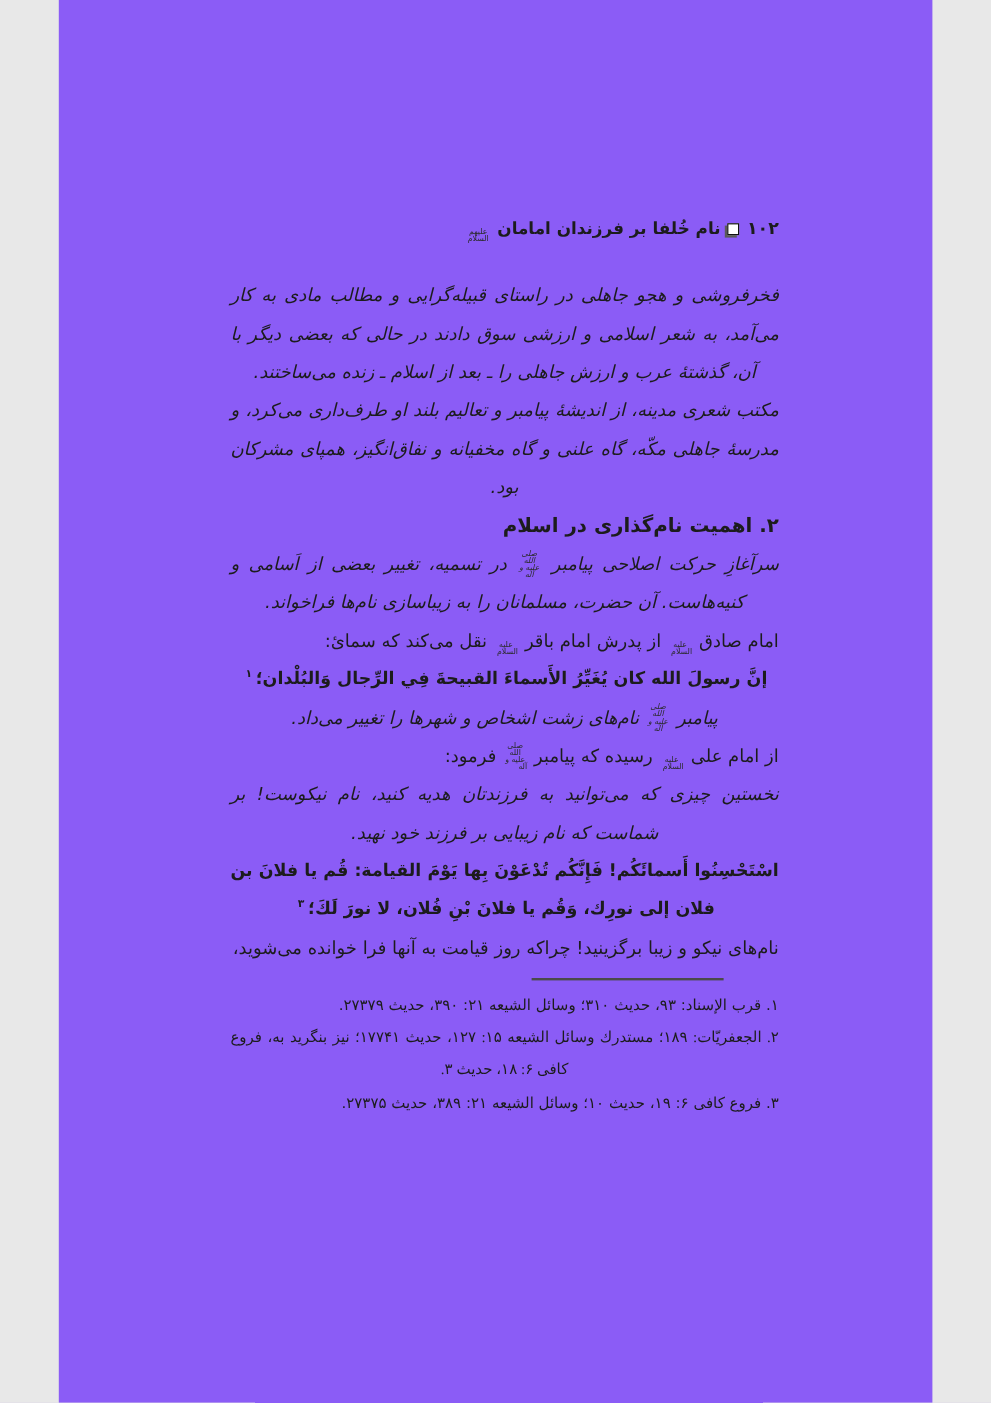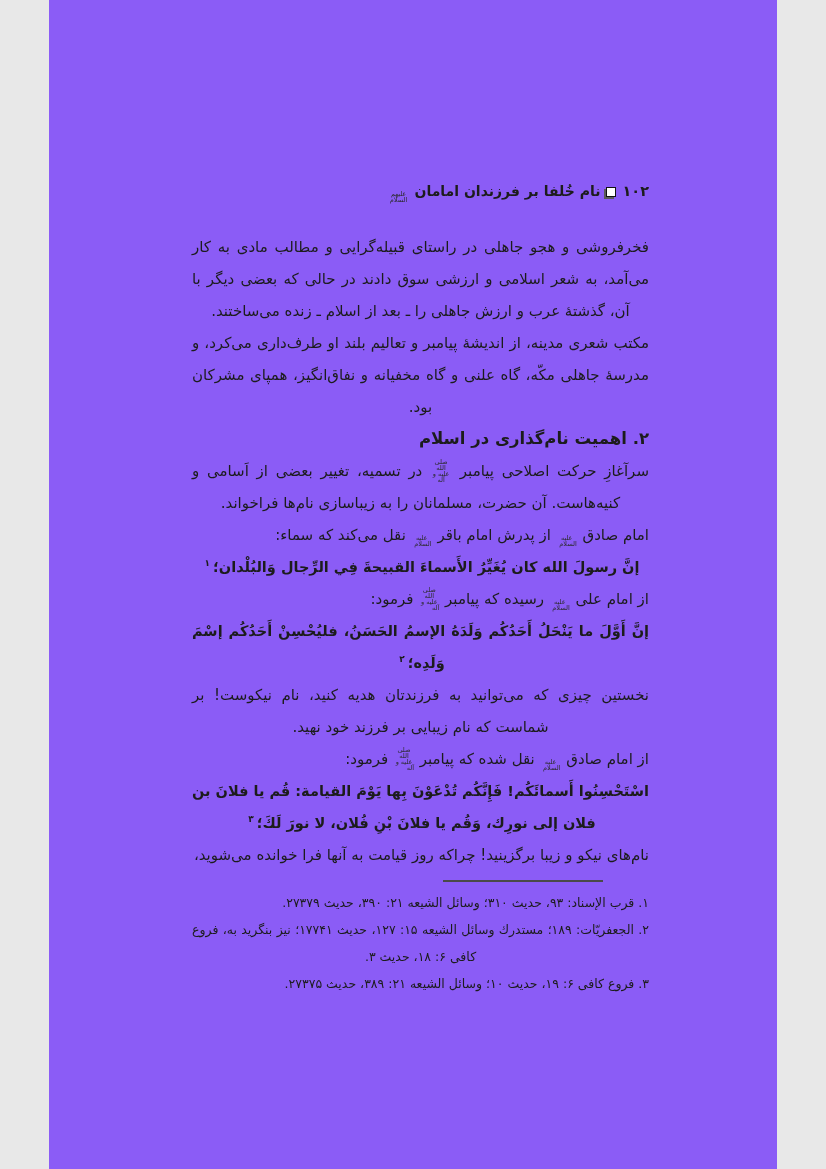--- a/index.html
+++ b/index.html
@@ -26,36 +26,36 @@
   
   .hon{
     display:inline-block;width:20px;font-size:6.5px;line-height:6px;
     text-align:center;vertical-align:-6px;font-weight:normal;
     white-space:normal;color:#2a2a2a;margin:0 1px;
   }
 
   
   .content{margin-top:28px;font-size:15px;line-height:32px;}
   .content p, .content h2{margin:0;padding:0;}
-  .para{text-align:justify;text-align-last:center;}
+  .para{text-align:justify;text-align-last:center;font-style:italic;}
   .intro{text-align:right;text-align-last:right;}
   .heading{font-weight:bold;font-size:16.5px;text-align:center;text-align-last:right;}
   .arabic{
     font-weight:bold;font-size:14.5px;margin:0 16px;
     text-align:justify;text-align-last:center;
   }
   .trans-open{text-align:justify;text-align-last:right;}
   sup.ref{font-size:9px;line-height:0;vertical-align:6px;font-weight:bold;margin:0 3px;}
 
   
   .footnotes{margin-top:9px;font-size:12.5px;line-height:27px;}
   .fn-rule{width:160px;height:2px;background:#4a4a4a;margin:0 46px 7px 0;}
   .fn{margin:0;}
   .fn-right{text-align:right;text-align-last:right;}
-  .fn-just{text-align:justify;text-align-last:center;}
+  .fn-just{text-align:justify;text-align-last:center;font-family:Liberation Serif, serif;}
 </style>
 </head>
 <body>
 
 <div class="page">
   <div class="inner">
 
     <div class="running-head">
       <span class="pagenum">۱۰۲</span><span class="hbox"></span><span>نام خُلفا بر فرزندان امامان</span>
       <span class="hon">علیهم السلام</span>
@@ -70,40 +70,37 @@
       <h2 class="heading">۲. اهمیت نام‌گذاری در اسلام</h2>
 
       <p class="para"><span>سرآغازِ حرکت اصلاحی پیامبر</span>
         <span class="hon">صلی الله علیه و آله</span>
         <span>در تسمیه، تغییر بعضی از اَسامی و کنیه‌هاست. آن حضرت، مسلمانان را به زیباسازی نام‌ها فراخواند.</span></p>
 
       <p class="intro"><span>امام صادق</span>
         <span class="hon">علیه السلام</span>
         <span>از پدرش امام باقر</span>
         <span class="hon">علیه السلام</span>
-        <span>نقل می‌کند که سماء:</span></p>
+        <span>نقل می‌کند که سمائ:</span></p>
 
       <p class="arabic"><span>إنَّ رسولَ الله کان یُغَیِّرُ الأَسماءَ القبیحةَ فِي الرِّجال وَالبُلْدان؛</span><sup class="ref">۱</sup></p>
 
+      <p class="para"><span>پیامبر</span>
+        <span class="hon">صلی الله علیه و آله</span>
+        <span>نام‌های زشت اشخاص و شهرها را تغییر می‌داد.</span></p>
 
       <p class="intro"><span>از امام علی</span>
         <span class="hon">علیه السلام</span>
         <span>رسیده که پیامبر</span>
         <span class="hon">صلی الله علیه و آله</span>
         <span>فرمود:</span></p>
 
-      <p class="arabic"><span>إنَّ أَوَّلَ ما یَنْحَلُ أَحَدُکُم وَلَدَهُ الإسمُ الحَسَنُ، فلیُحْسِنْ أَحَدُکُم إسْمَ وَلَدِه؛</span><sup class="ref">۲</sup></p>
 
       <p class="para">نخستین چیزی که می‌توانید به فرزندتان هدیه کنید، نام نیکوست! بر شماست که نام زیبایی بر فرزند خود نهید.</p>
 
-      <p class="intro"><span>از امام صادق</span>
-        <span class="hon">علیه السلام</span>
-        <span>نقل شده که پیامبر</span>
-        <span class="hon">صلی الله علیه و آله</span>
-        <span>فرمود:</span></p>
 
       <p class="arabic"><span>اسْتَحْسِنُوا أَسمائَکُم! فَإِنَّکُم تُدْعَوْنَ بِها یَوْمَ القیامة: قُم یا فلانَ بن فلان إلی نورِك، وَقُم یا فلانَ بْنِ فُلان، لا نورَ لَكَ؛</span><sup class="ref">۳</sup></p>
 
       <p class="trans-open">نام‌های نیکو و زیبا برگزینید! چراکه روز قیامت به آنها فرا خوانده می‌شوید،</p>
 
     </div>
 
     <div class="footnotes">
       <div class="fn-rule"></div>
       <p class="fn fn-right">۱. قرب الإسناد: ۹۳، حدیث ۳۱۰؛ وسائل الشیعه ۲۱: ۳۹۰، حدیث ۲۷۳۷۹.</p>

